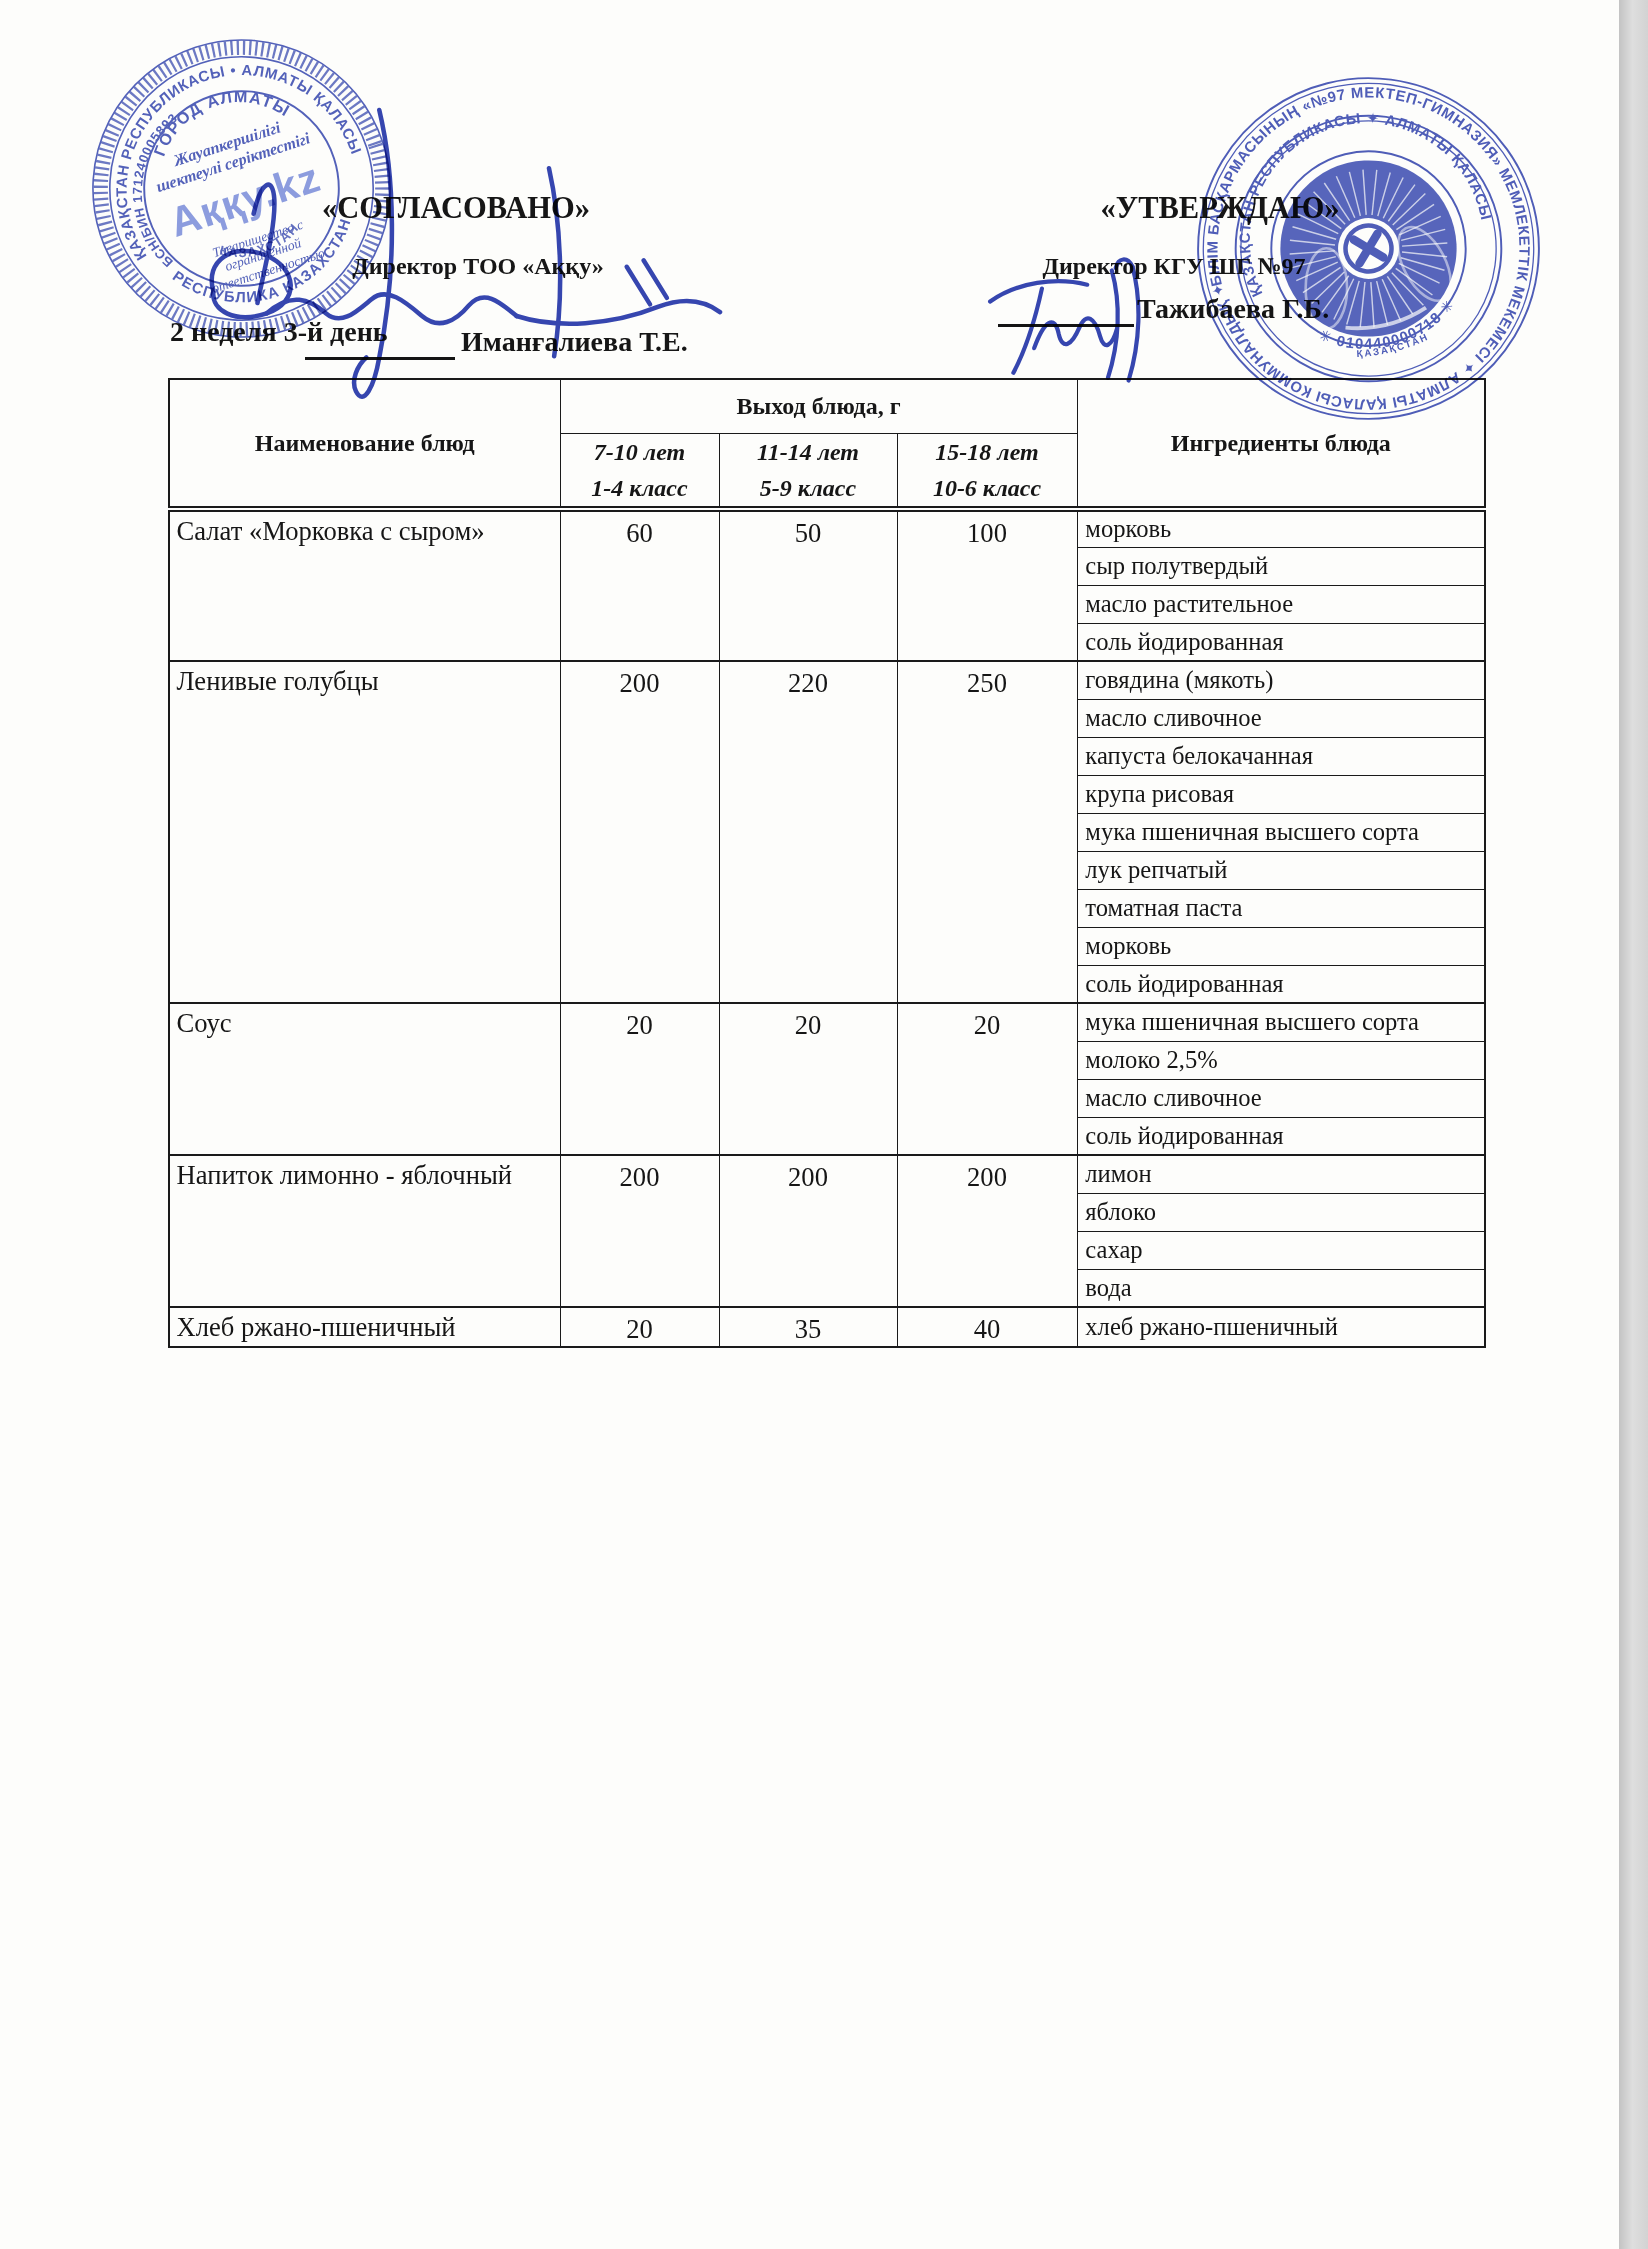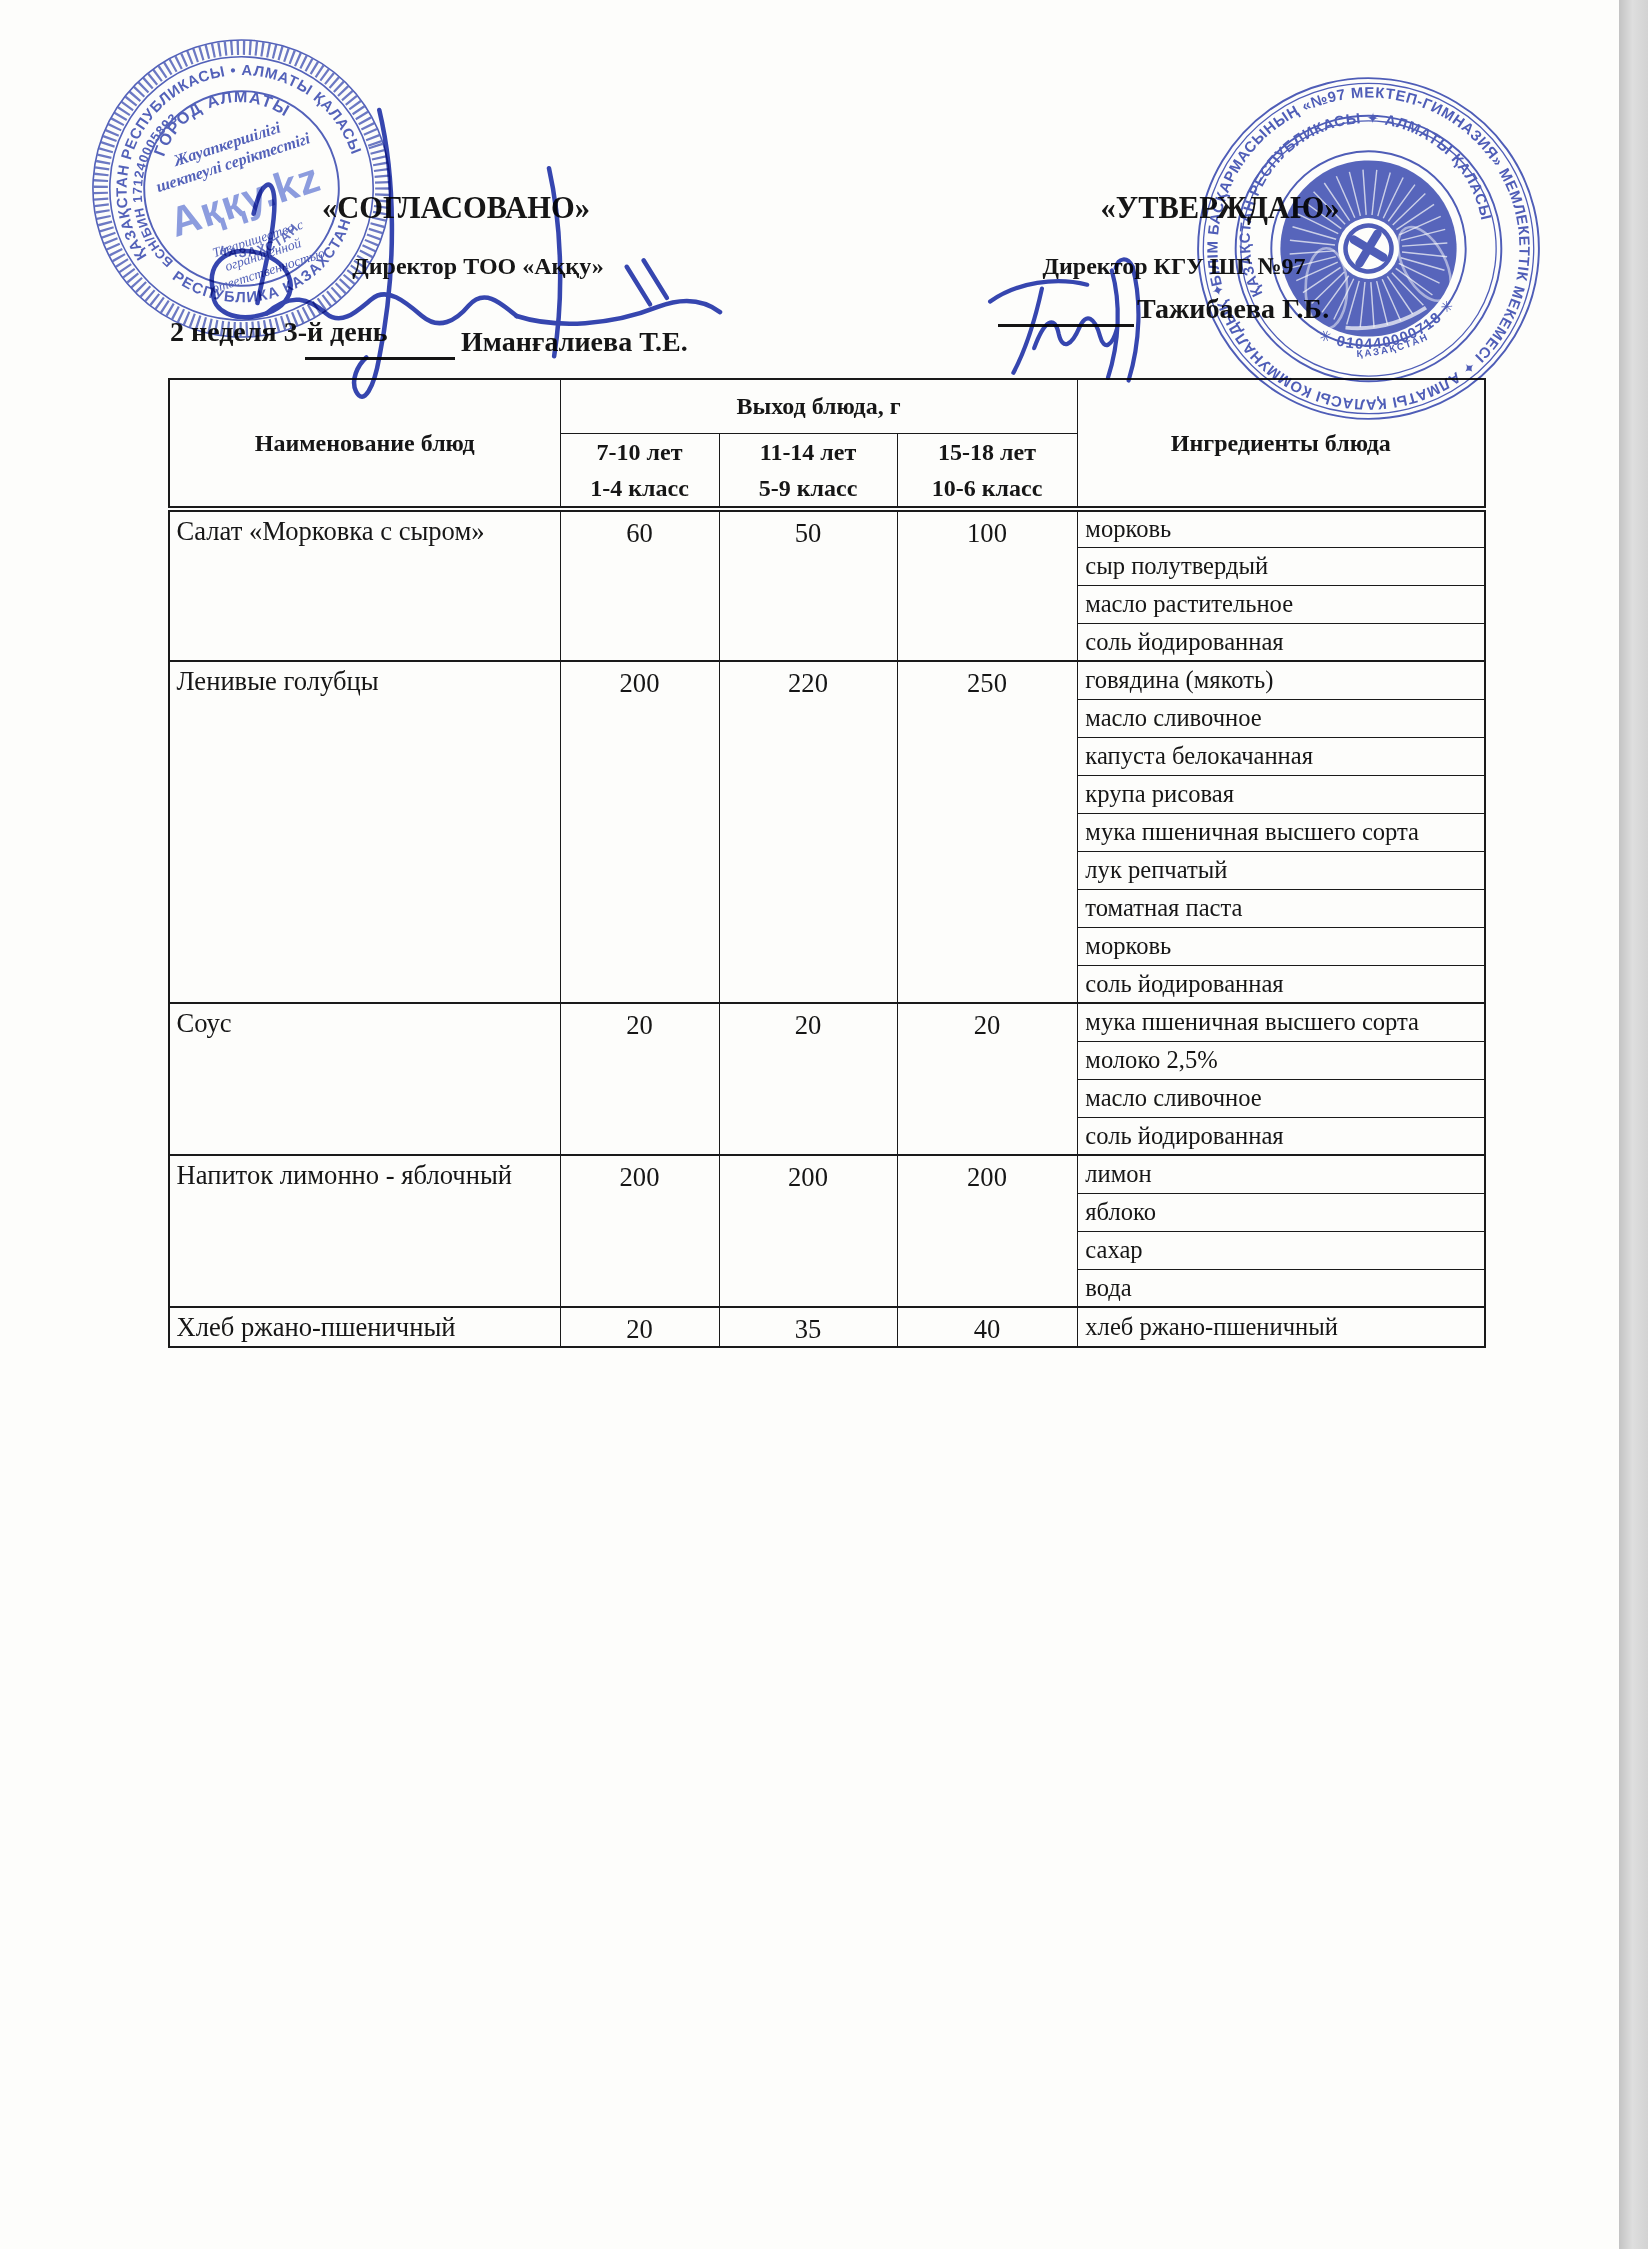--- a/index.html
+++ b/index.html
@@ -22,21 +22,21 @@
   .menu-table {
     position:absolute; left:168px; top:378px;
     border-collapse:collapse; table-layout:fixed; width:1315px;
     border:2.6px solid #1a1a1a;
   }
   .menu-table th, .menu-table td { border:1.9px solid #1a1a1a; overflow:hidden; }
   .menu-table thead th { font-weight:bold; font-size:24px; text-align:center; vertical-align:middle; padding:0; }
   tr.h1 { height:54px; }
   tr.h2 { height:76px; }
   th.hb { border-bottom:6.5px double #1a1a1a; }
-  th.age div { line-height:1.5; }
+  th.age div { line-height:1.5;font-style:italic; }
   tbody tr { height:38px; }
   td.dish { vertical-align:top; text-align:left; padding:5.2px 2.6px 0 6.5px; font-size:26.6px; line-height:1.1; }
   td.num  { vertical-align:top; text-align:center; padding-top:6px; font-size:26.6px; }
   td.ing  { vertical-align:middle; text-align:left; padding-left:7.8px; font-size:24.6px; }
   tbody tr.dish-start td { border-top:2.6px solid #1a1a1a; }
   
   .stamp, .sig { position:absolute; mix-blend-mode:multiply; pointer-events:none; }
   .stamp-left  { left:91px;  top:38px;  opacity:.88; }
   .stamp-right { left:1191px; top:71px; opacity:.9;  }
   .sig-left    { left:194px;  top:97px; opacity:.95; }

